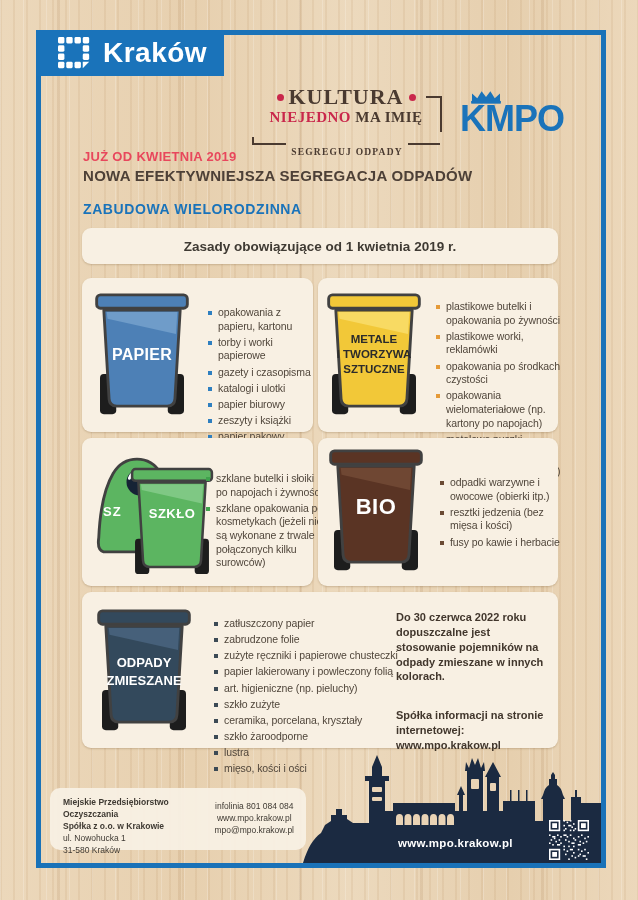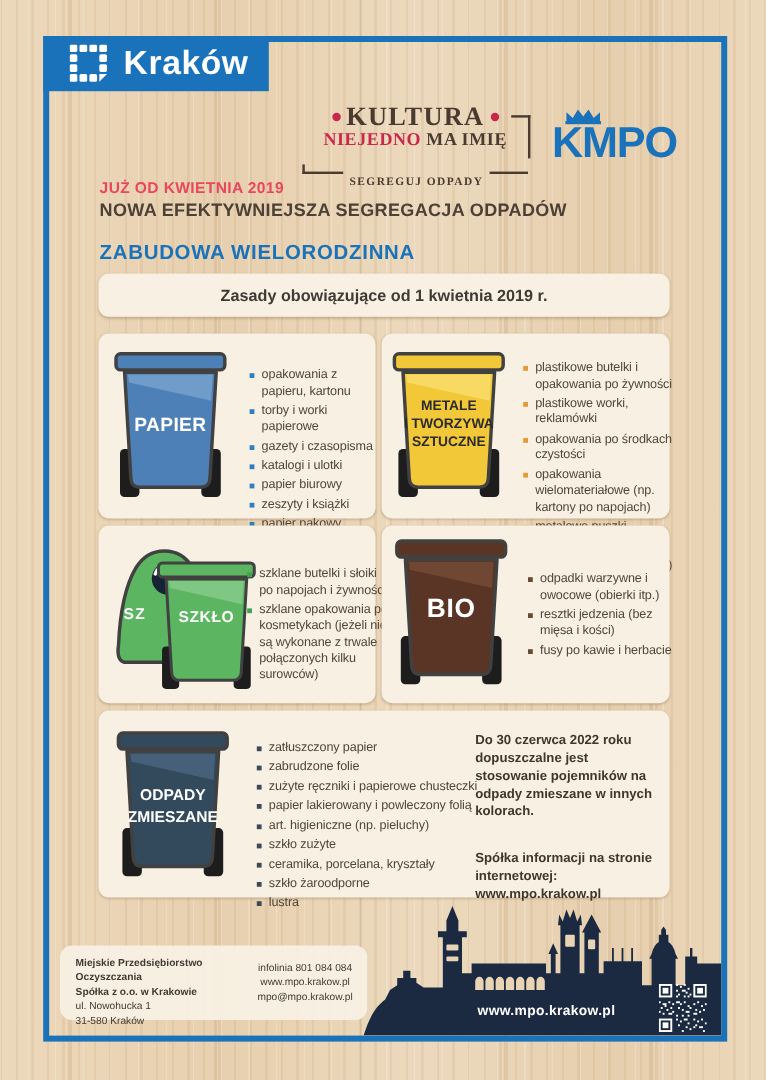--- a/index.html
+++ b/index.html
@@ -32,21 +32,21 @@
   .kl-bracket{position:absolute;right:-2px;top:10px;height:34px;width:14px;border-top:2px solid #4a3a30;border-right:2px solid #4a3a30;}
 
   
   .mpo{position:absolute;left:460px;top:90px;color:#1a73ba;}
   .mpo-crown{display:block;margin-left:6px;}
   .mpo-text{font-size:36px;font-weight:700;letter-spacing:-1px;line-height:0.85;}
 
   
   .h-kicker{position:absolute;left:83px;top:149px;font-size:13px;font-weight:700;color:#e8475c;letter-spacing:0.3px;}
   .h-title{position:absolute;left:83px;top:167px;font-size:15px;font-weight:700;color:#4d4037;letter-spacing:0.3px;}
-  .h-sub{position:absolute;left:83px;top:201px;font-size:17px;font-weight:700;color:#1a73ba;letter-spacing:0.6px;}
+  .h-sub{position:absolute;left:83px;top:201px;font-size:14px;font-weight:700;color:#1a73ba;letter-spacing:0.6px;}
 
   
   .panel{position:absolute;background:#f8f0e3;border-radius:9px;box-shadow:0 1px 2px rgba(120,90,50,0.28);}
   .rules-box{left:82px;top:228px;width:476px;height:36px;display:flex;align-items:center;justify-content:center;font-weight:700;font-size:13.5px;color:#3f3a33;}
   .sec-papier{left:82px;top:278px;width:231px;height:154px;}
   .sec-metale{left:318px;top:278px;width:240px;height:154px;}
   .sec-szklo{left:82px;top:438px;width:231px;height:148px;}
   .sec-bio{left:318px;top:438px;width:240px;height:148px;}
   .sec-zmieszane{left:82px;top:592px;width:476px;height:156px;}
 
@@ -264,20 +264,21 @@
 
     <li>zatłuszczony papier</li>
         <li>zabrudzone folie</li>
         <li>zużyte ręczniki i papierowe chusteczki</li>
         <li>papier lakierowany i powleczony folią</li>
         <li>art. higieniczne (np. pieluchy)</li>
         <li>szkło zużyte</li>
         <li>ceramika, porcelana, kryształy</li>
         <li>szkło żaroodporne</li>
         <li>lustra</li>
+        <li>mięso, kości i ości</li>
       </ul>
     <div class="note">
       <div>Do 30 czerwca 2022 roku dopuszczalne jest stosowanie pojemników na odpady zmieszane w innych kolorach.</div>
       <div class="note-more">Spółka informacji na stronie internetowej:</div>
       <div>www.mpo.krakow.pl</div>
     </div>
   </div>
 
   <svg class="skyline" viewBox="0 0 356 112" preserveAspectRatio="none">
     <path fill="#1b2a41" d="

